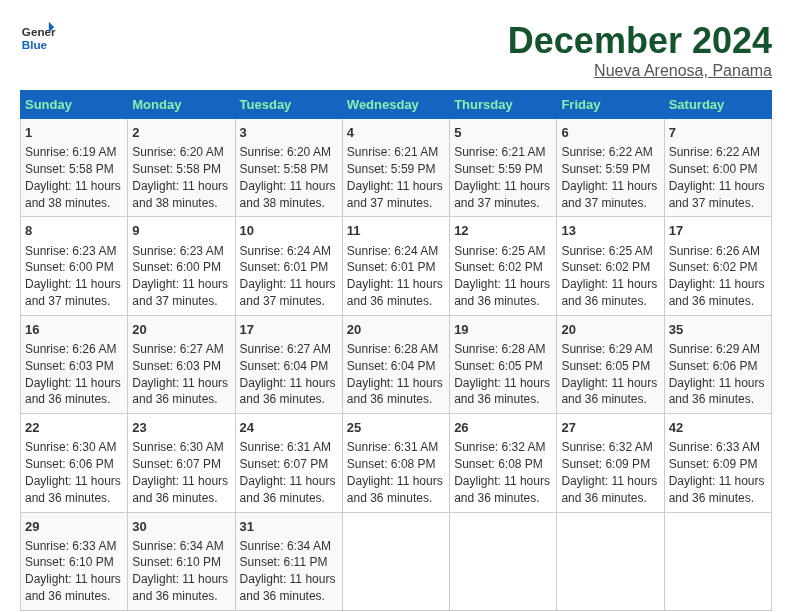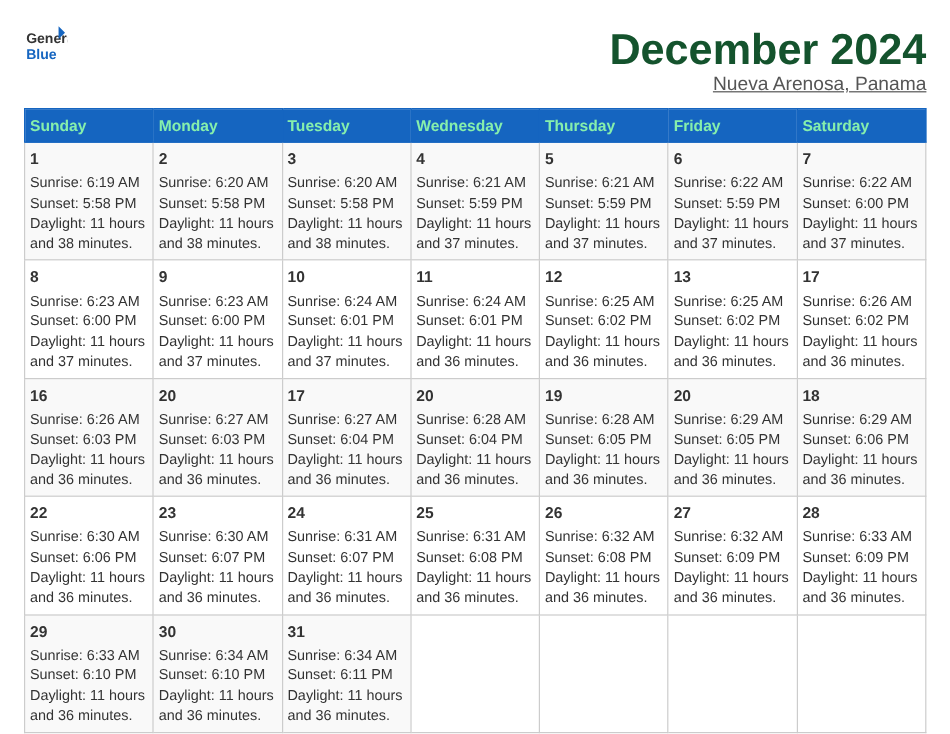--- a/index.html
+++ b/index.html
@@ -189,21 +189,21 @@
         </td>
         <td>
           <span class="day-num">19</span>
           <div class="day-info">Sunrise: 6:28 AM<br>Sunset: 6:05 PM<br>Daylight: 11 hours and 36 minutes.</div>
         </td>
         <td>
           <span class="day-num">20</span>
           <div class="day-info">Sunrise: 6:29 AM<br>Sunset: 6:05 PM<br>Daylight: 11 hours and 36 minutes.</div>
         </td>
         <td>
-          <span class="day-num">18</span>
+          <span class="day-num">35</span>
           <div class="day-info">Sunrise: 6:29 AM<br>Sunset: 6:06 PM<br>Daylight: 11 hours and 36 minutes.</div>
         </td>
       </tr>
       <tr>
         <td>
           <span class="day-num">22</span>
           <div class="day-info">Sunrise: 6:30 AM<br>Sunset: 6:06 PM<br>Daylight: 11 hours and 36 minutes.</div>
         </td>
         <td>
           <span class="day-num">23</span>
@@ -219,21 +219,21 @@
         </td>
         <td>
           <span class="day-num">26</span>
           <div class="day-info">Sunrise: 6:32 AM<br>Sunset: 6:08 PM<br>Daylight: 11 hours and 36 minutes.</div>
         </td>
         <td>
           <span class="day-num">27</span>
           <div class="day-info">Sunrise: 6:32 AM<br>Sunset: 6:09 PM<br>Daylight: 11 hours and 36 minutes.</div>
         </td>
         <td>
-          <span class="day-num">28</span>
+          <span class="day-num">42</span>
           <div class="day-info">Sunrise: 6:33 AM<br>Sunset: 6:09 PM<br>Daylight: 11 hours and 36 minutes.</div>
         </td>
       </tr>
       <tr>
         <td>
           <span class="day-num">29</span>
           <div class="day-info">Sunrise: 6:33 AM<br>Sunset: 6:10 PM<br>Daylight: 11 hours and 36 minutes.</div>
         </td>
         <td>
           <span class="day-num">30</span>

